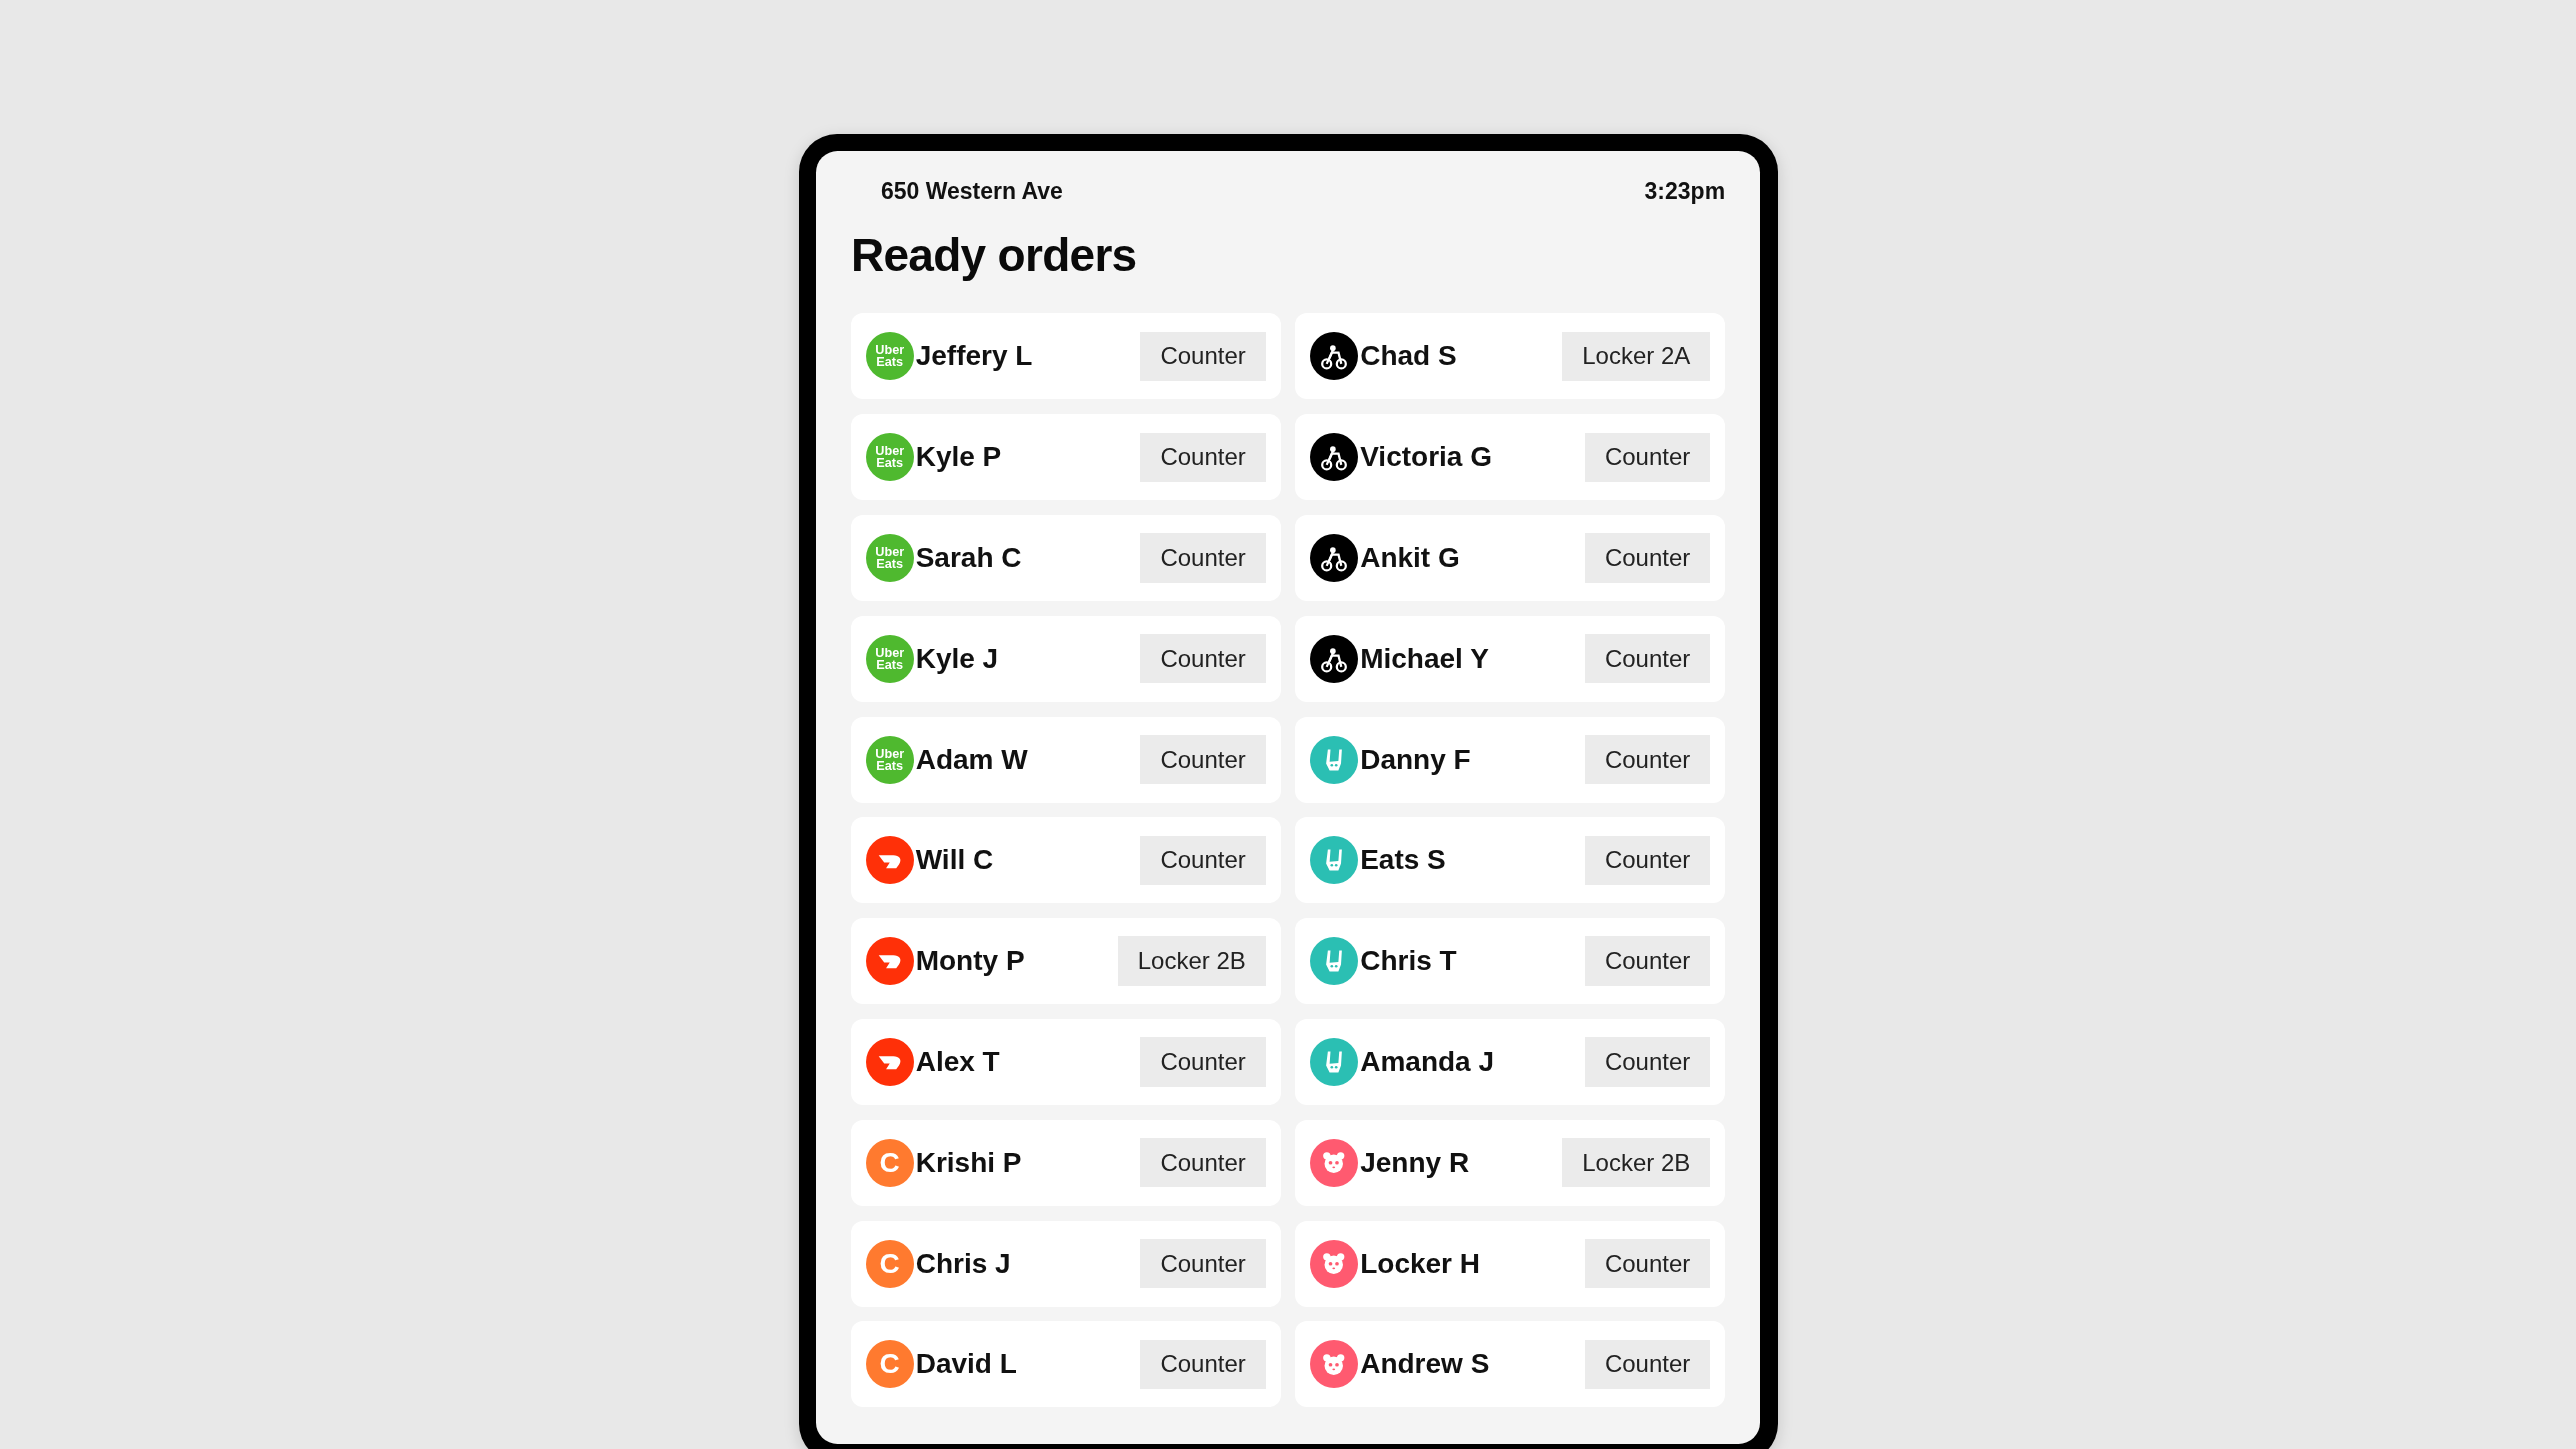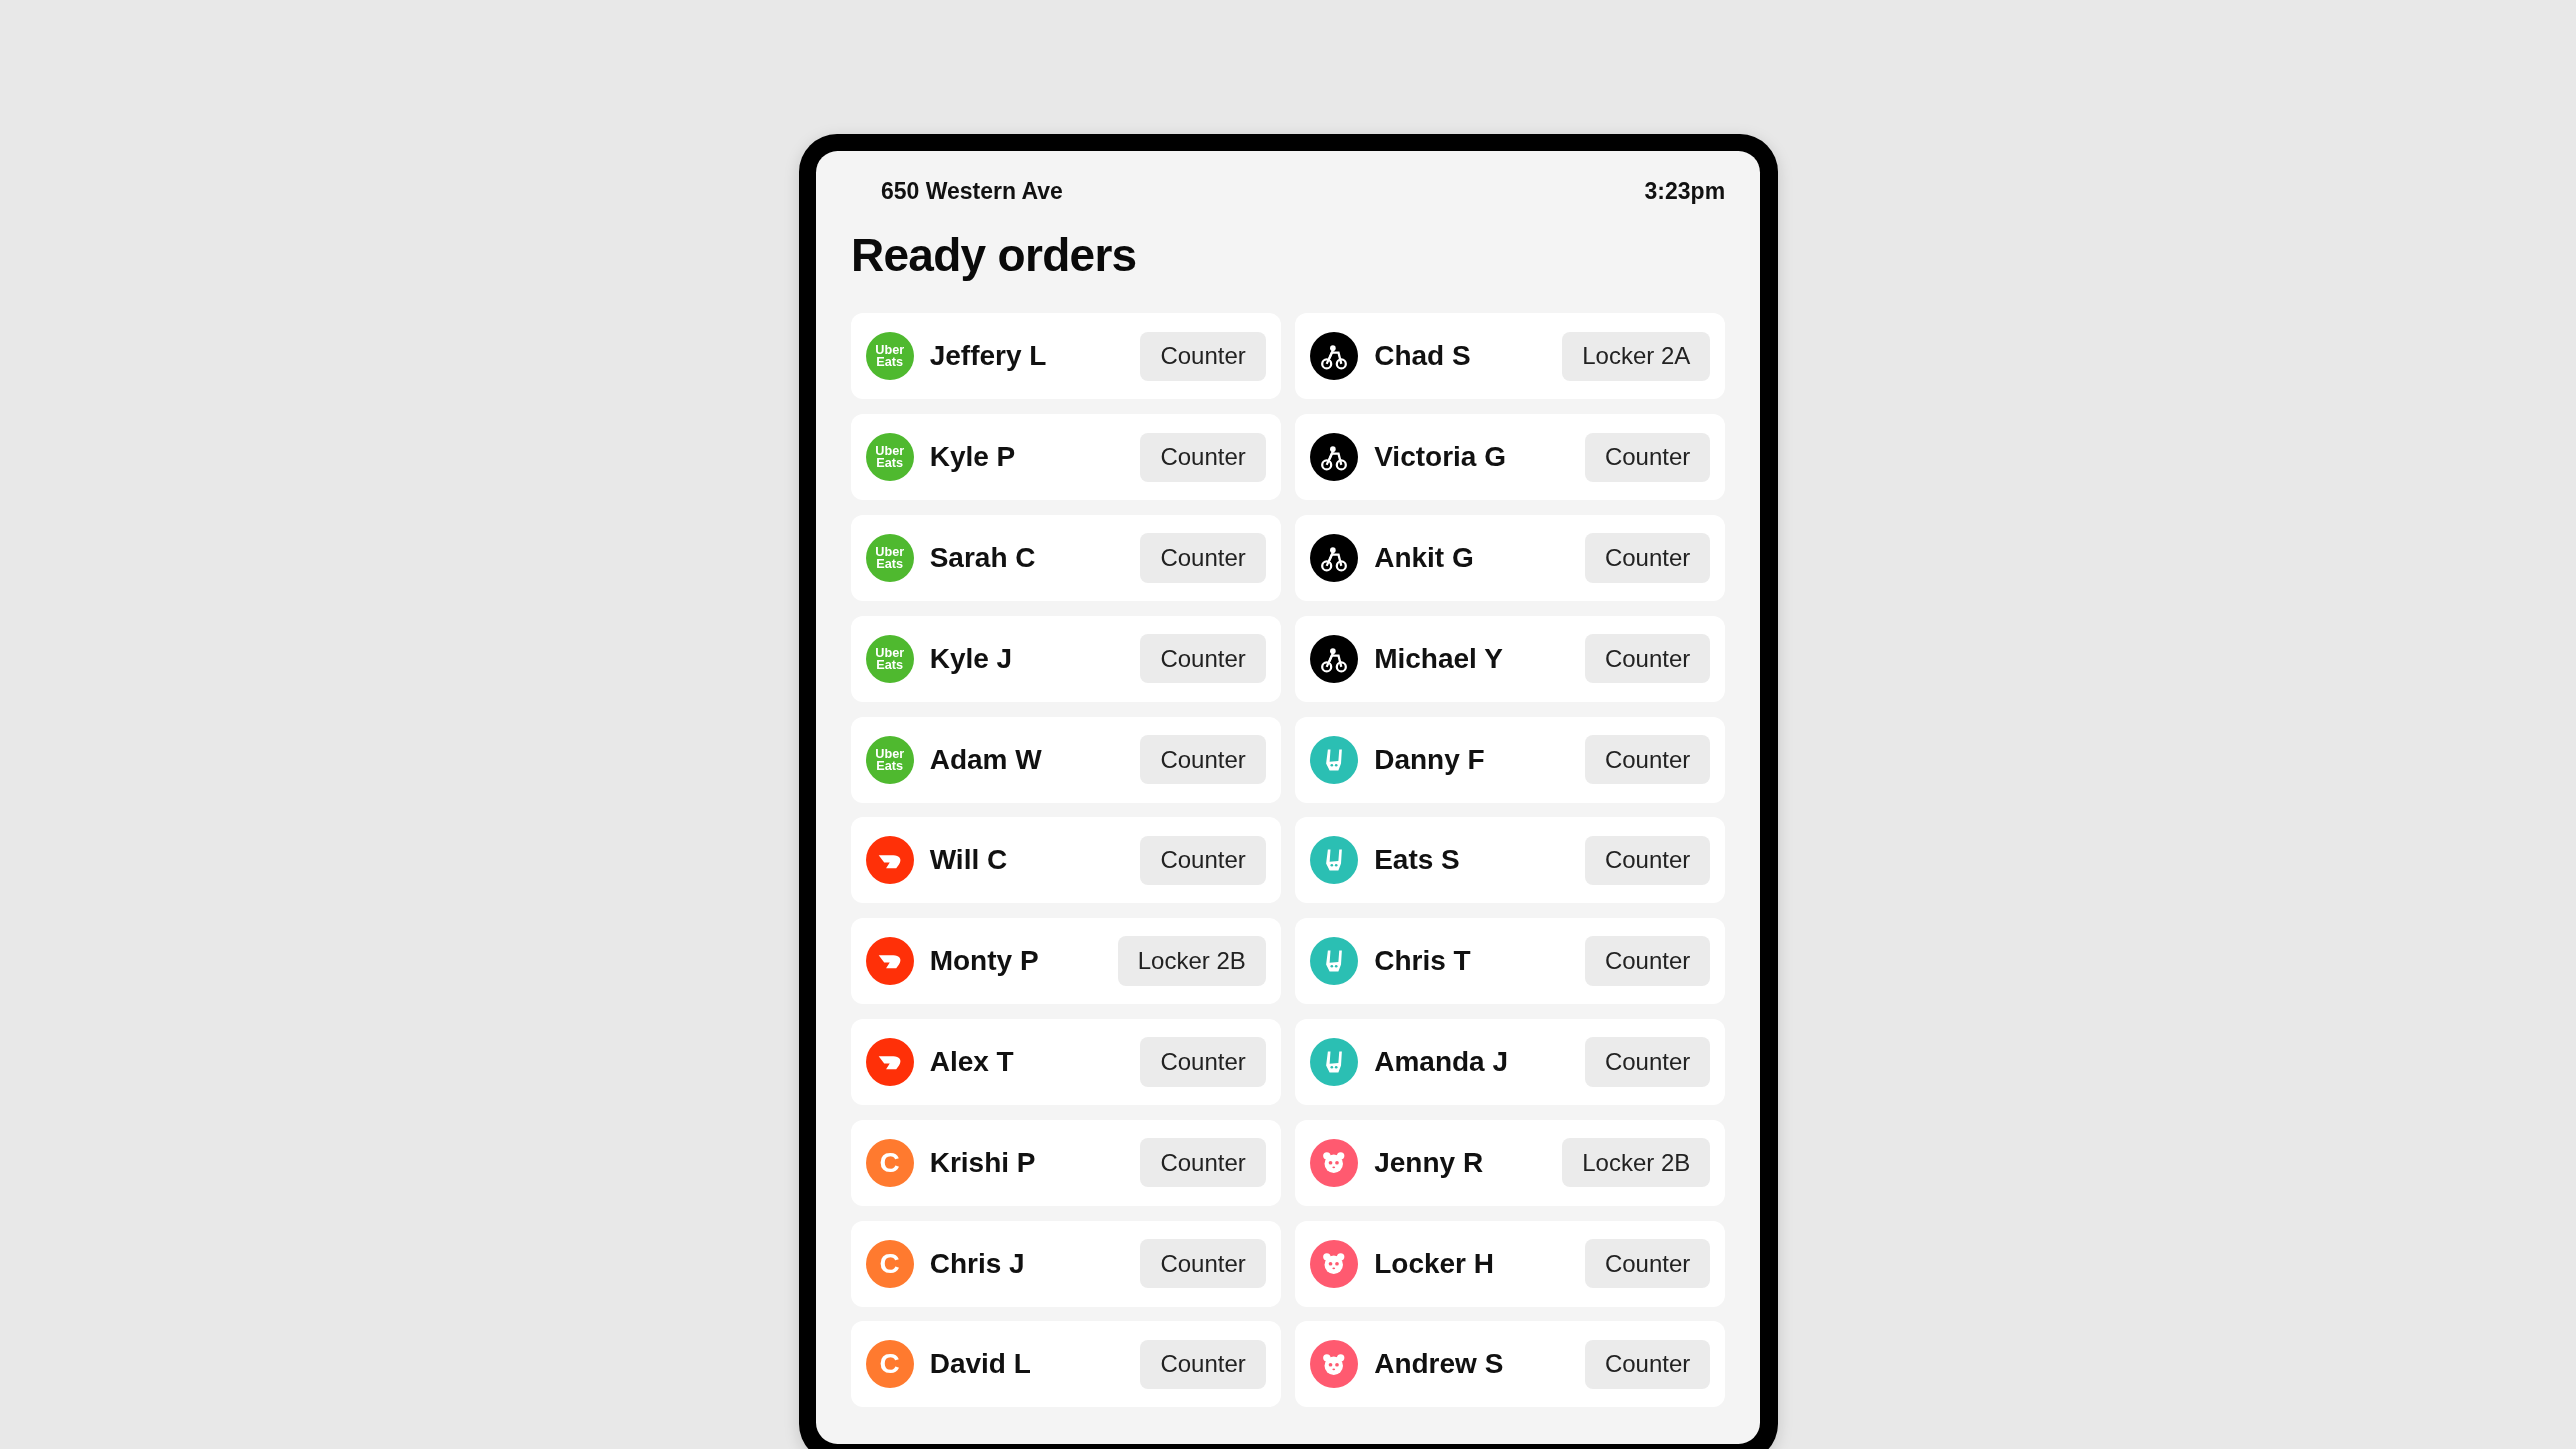--- a/index.html
+++ b/index.html
@@ -59,21 +59,21 @@
     grid-template-columns: 1fr 1fr;
     gap: 14.8px;
     padding-bottom: 0;
   }
   .order-card {
     background: #fff;
     border-radius: 12px;
     display: flex;
     align-items: center;
     padding: 13.4px 14.8px;
-    gap: 16px;
+    gap: 2px;
     min-height: 86px;
   }
   .order-icon {
     width: 48px;
     height: 48px;
     border-radius: 50%;
     flex-shrink: 0;
     display: flex;
     align-items: center;
     justify-content: center;
@@ -84,21 +84,21 @@
     font-weight: 600;
     color: #111;
     flex: 1;
   }
   .order-badge {
     background: #ebebeb;
     color: #222;
     font-size: 24px;
     font-weight: 500;
     padding: 10.7px 20px;
-    border-radius: 8px;
+    border-radius: 0;
     white-space: nowrap;
   }
   
   .ic-ubereats { background: #4fb92f; }
   .ic-ubereats span { font-size: 12.7px; font-weight: 700; line-height: .95; text-align: center; }
   .ic-postmates { background: #000; }
   .ic-postmates svg { width: 36px; height: 36px; }
   .ic-doordash { background: #ff3008; }
   .ic-doordash svg { width: 29.5px; height: 29.5px; }
   .ic-caviar { background: #ff7a2f; }

